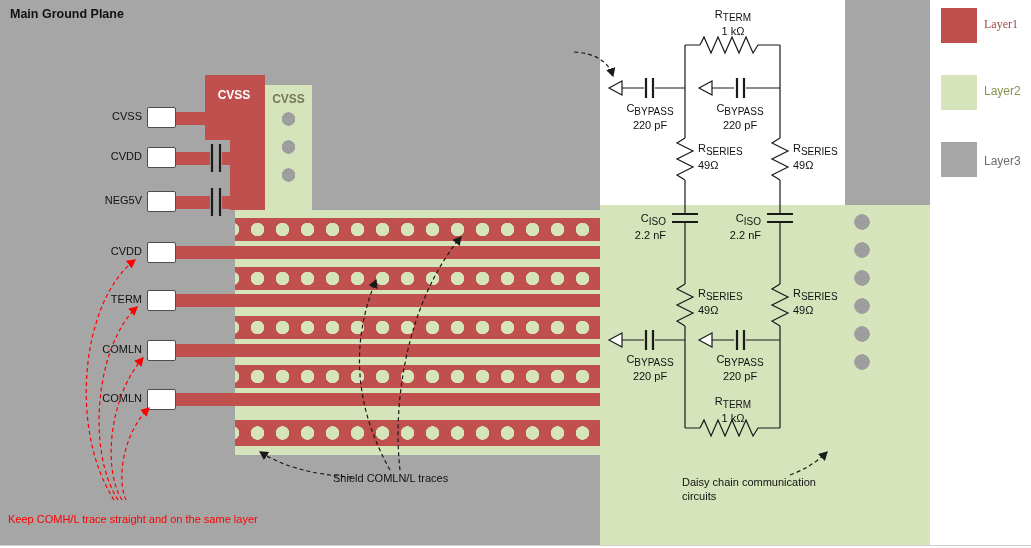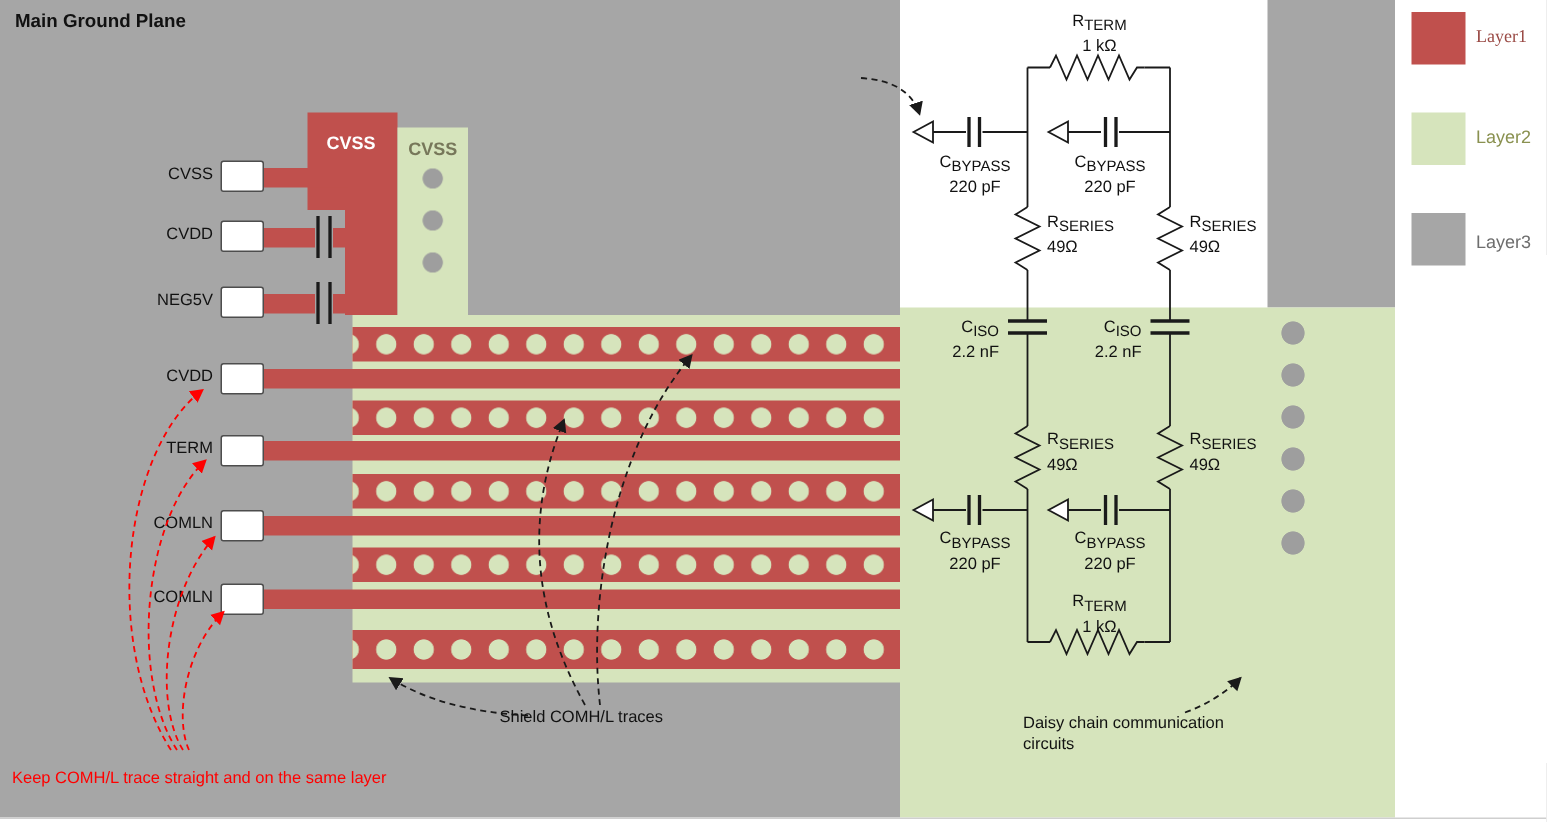--- a/index.html
+++ b/index.html
@@ -168,21 +168,21 @@
   </div>
   <div class="clabel" style="left:703px;top:353px;width:74px;text-align:center">
     <span>C</span><sub>BYPASS</sub><br>
     <span>220 pF</span>
   </div>
   <div class="clabel" style="left:701px;top:395px;width:64px;text-align:center">
     <span>R</span><sub>TERM</sub><br>
     <span>1 kΩ</span>
   </div>
 
-  <div class="note" style="left:333px;top:471px;width:140px">Shield COMH/L traces</div>
+  <div class="note" style="left:333px;top:471px;width:140px">Shield COMLN/L traces</div>
   <div class="note" style="left:682px;top:475px;width:158px">Daisy chain communication circuits</div>
   <div class="note" style="left: 8px; top: 512px; width: 320px; color: rgb(255, 0, 0);">Keep COMH/L trace straight and on the same layer</div>
 
   <div class="abs" style="left: 941px; top: 8px; width: 36px; height: 35px; background-color: rgb(192, 80, 77);"></div>
   <div class="legend-label" style="left: 984px; top: 17px; color: rgb(154, 74, 69); font-family: Liberation Serif, serif;">Layer1</div>
   <div class="abs" style="left: 941px; top: 75px; width: 36px; height: 35px; background-color: rgb(214, 228, 188);"></div>
   <div class="legend-label" style="left: 984px; top: 84px; color: rgb(138, 145, 80); text-align: right;">Layer2</div>
   <div class="abs" style="left: 941px; top: 142px; width: 36px; height: 35px; background-color: rgb(166, 166, 166);"></div>
   <div class="legend-label" style="left: 984px; top: 154px; color: rgb(110, 110, 110);">Layer3</div>
 

